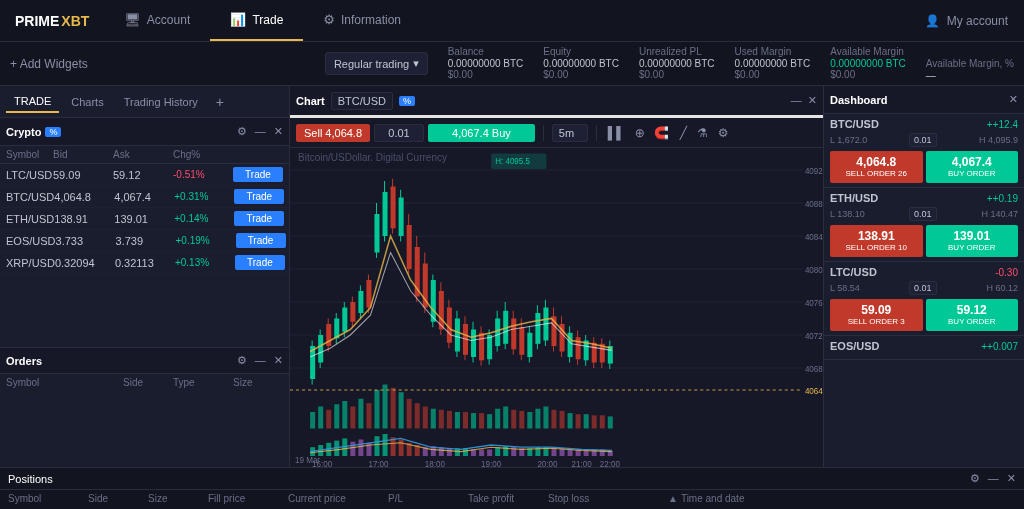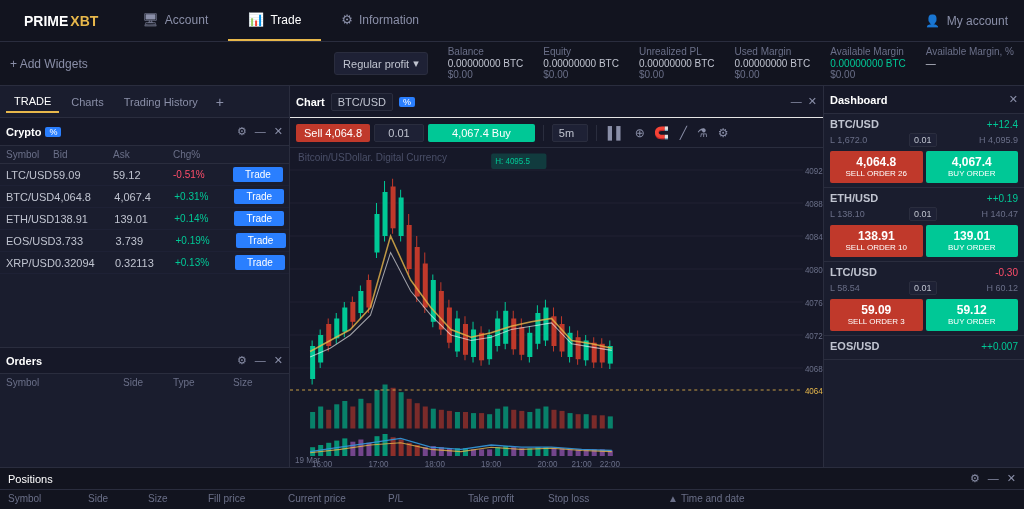--- a/index.html
+++ b/index.html
@@ -15,21 +15,21 @@
 
     
     .top-nav {
       display: flex;
       align-items: center;
       height: 42px;
       background: #12141f;
       border-bottom: 1px solid #2a2d3e;
     }
     .logo {
-      padding: 0 24px;
+      padding: 0 15px;
       font-size: 14px;
       font-weight: bold;
       color: #fff;
       display: flex;
       align-items: center;
       gap: 2px;
     }
     .logo span.prime { color: #fff; }
     .logo span.xbt { color: #e8b84b; }
     .nav-tabs {
@@ -79,21 +79,21 @@
       color: #8a8fa8;
       cursor: pointer;
       font-size: 12px;
     }
     .toolbar-spacer { flex: 1; }
     .stats-bar {
       display: flex;
       gap: 20px;
       font-size: 10px;
     }
-    .stat-group { display: flex; flex-direction: column; }
+    .stat-group { display: flex; flex-direction: column; justify-content: flex-end; }
     .stat-label { color: #6a6f88; margin-bottom: 1px; }
     .stat-value { color: #c0c4d0; }
     .stat-value.green { color: #00c896; }
     .trading-mode {
       display: flex;
       align-items: center;
       gap: 4px;
       background: #1e2135;
       border: 1px solid #2a2d3e;
       border-radius: 3px;
@@ -237,21 +237,21 @@
       display: flex;
       flex-direction: column;
       overflow: hidden;
     }
     .chart-header {
       display: flex;
       align-items: center;
       height: 32px;
       padding: 0 6px;
       background: #161828;
-      border-bottom: 1px solid #e5e5e5;
+      border-bottom: 3px solid #e5e5e5;
       gap: 6px;
     }
     .chart-label { color: #fff; font-size: 11px; font-weight: bold; }
     .chart-pair {
       background: #1a1d2e;
       border: 1px solid #2a2d3e;
       border-radius: 2px;
       padding: 2px 6px;
       color: #c0c4d0;
       font-size: 11px;
@@ -490,21 +490,21 @@
     <span>My account</span>
   </div>
 </div>
 
 <div class="toolbar">
   <div class="add-widgets">
     <span>+ Add Widgets</span>
   </div>
   <div class="toolbar-spacer"></div>
   <div class="trading-mode">
-    <span>Regular profit</span>
+    <span>Regular trading</span>
     <span>▾</span>
   </div>
   <div class="stats-bar">
     <div class="stat-group">
       <span class="stat-label">Balance</span>
       <span class="stat-value">0.00000000 BTC</span>
       <span class="stat-label">$0.00</span>
     </div>
     <div class="stat-group">
       <span class="stat-label">Equity</span>

